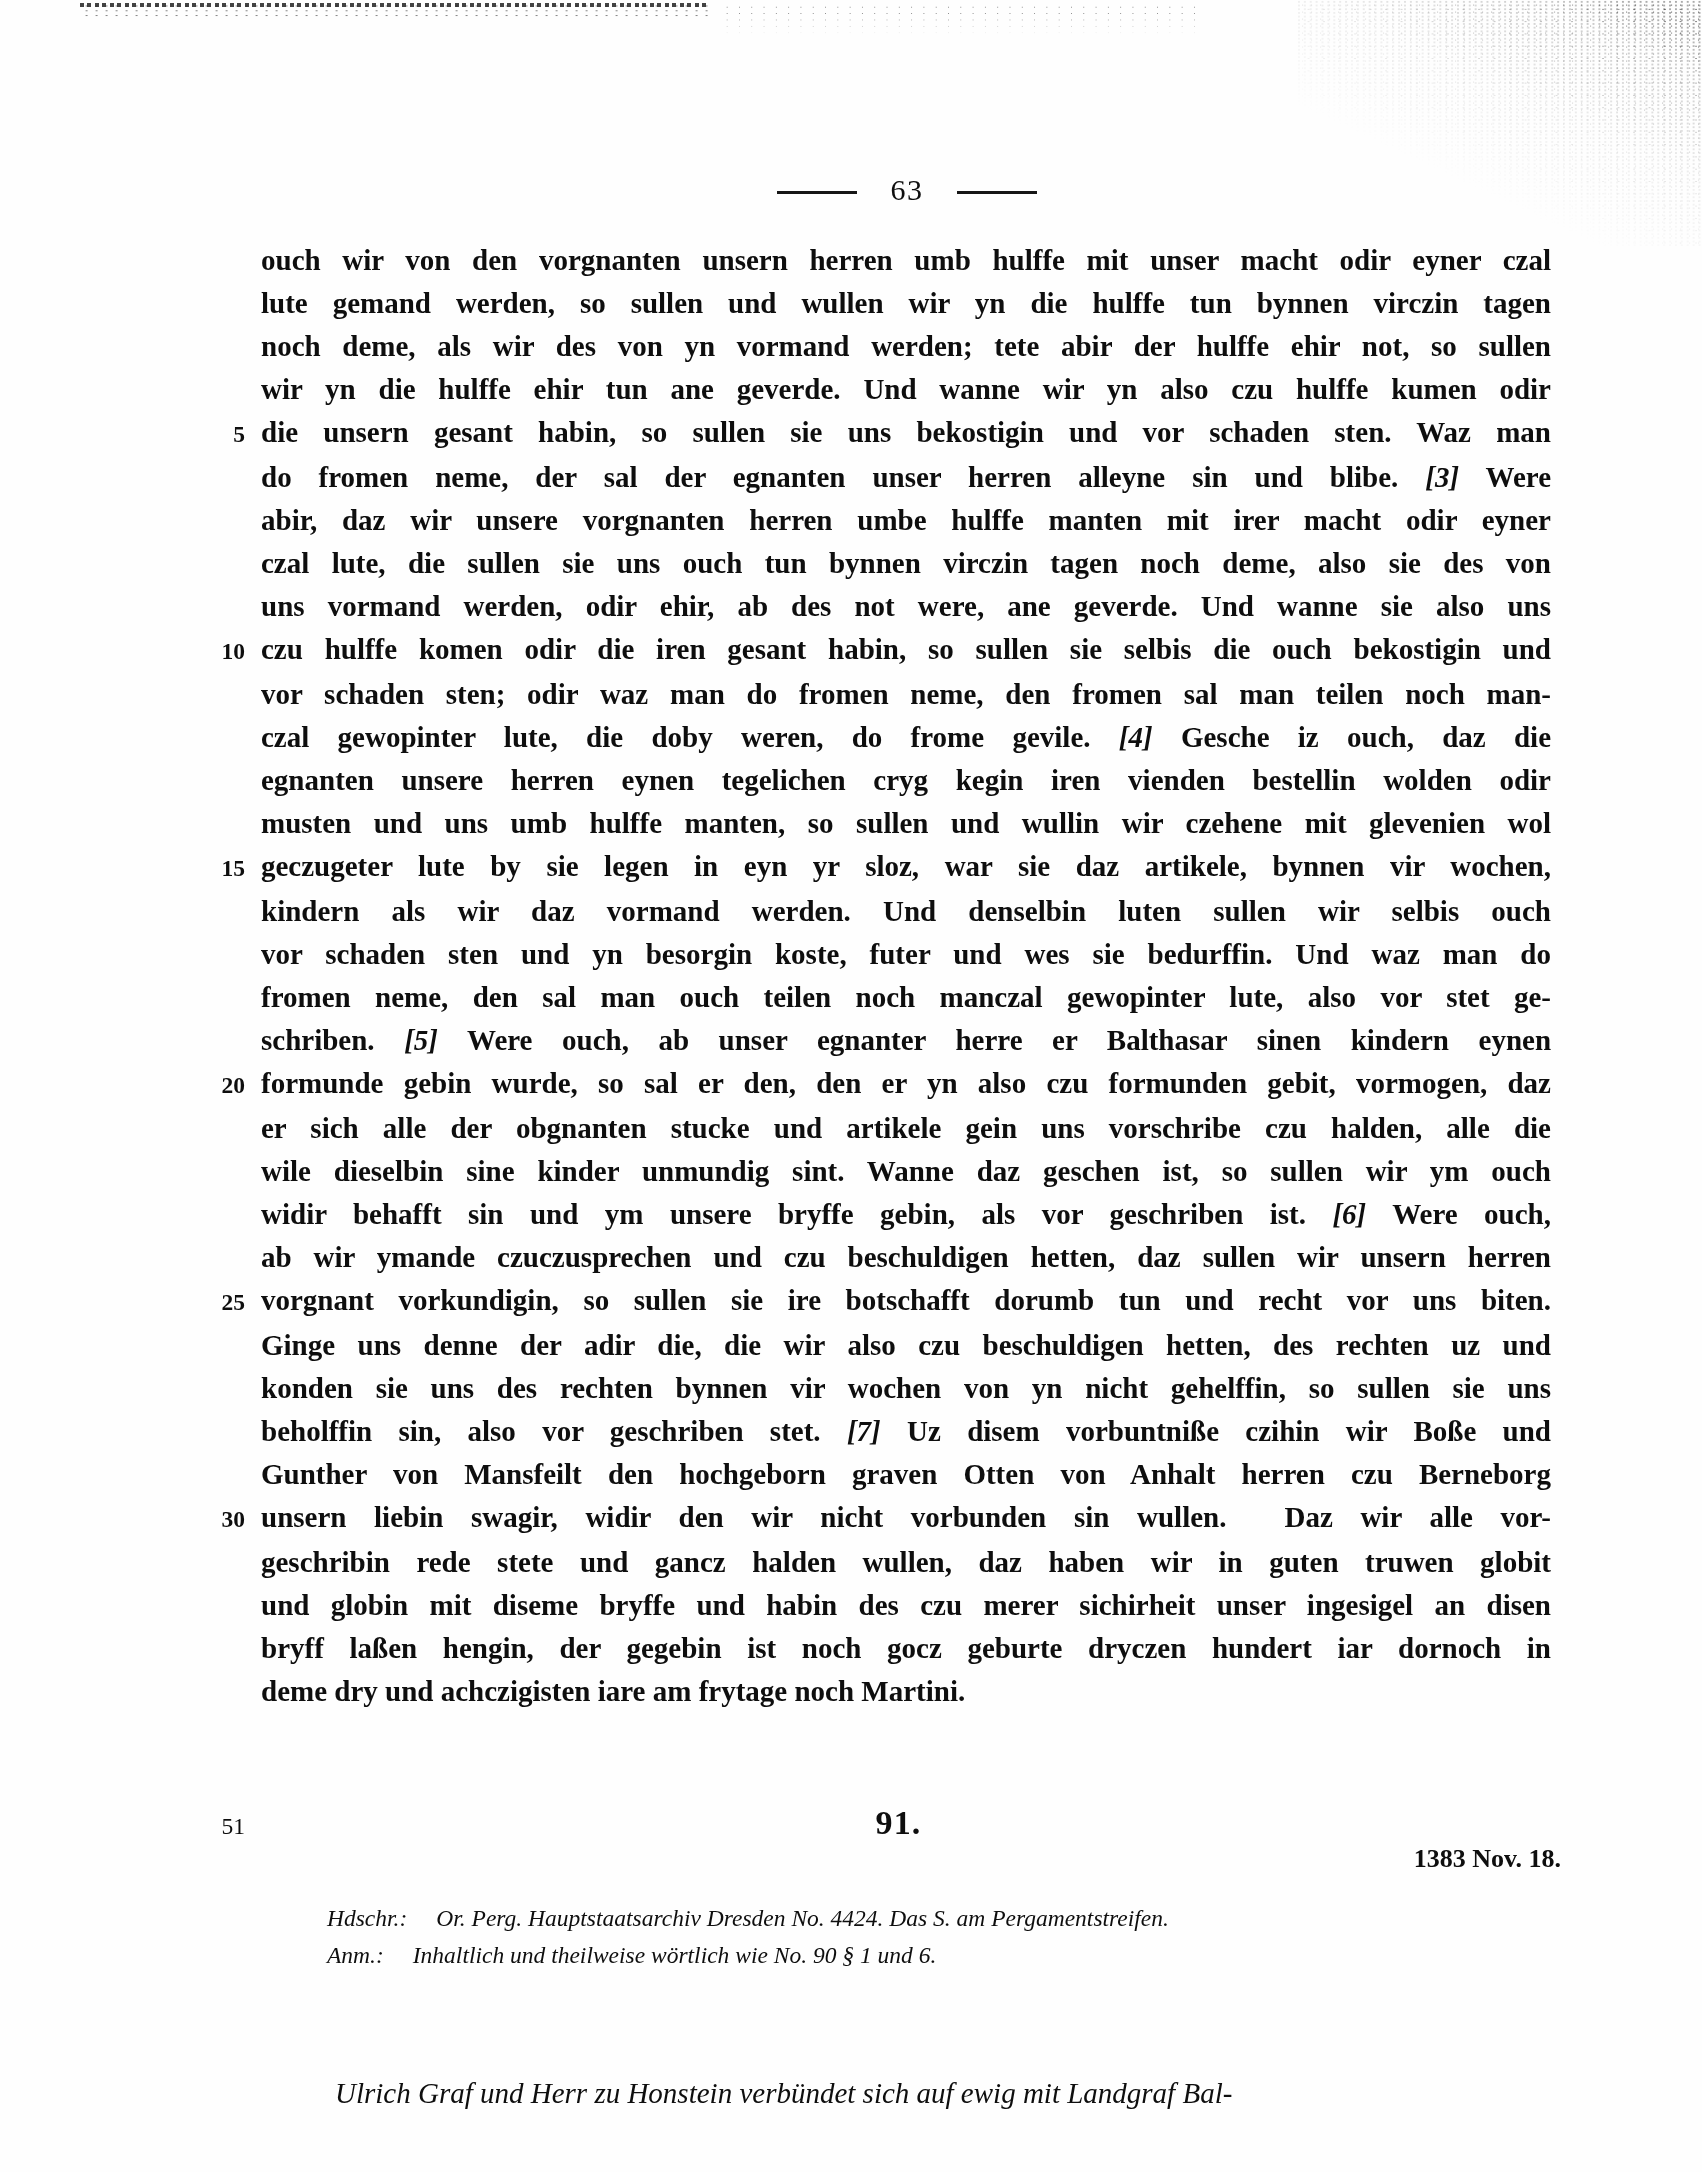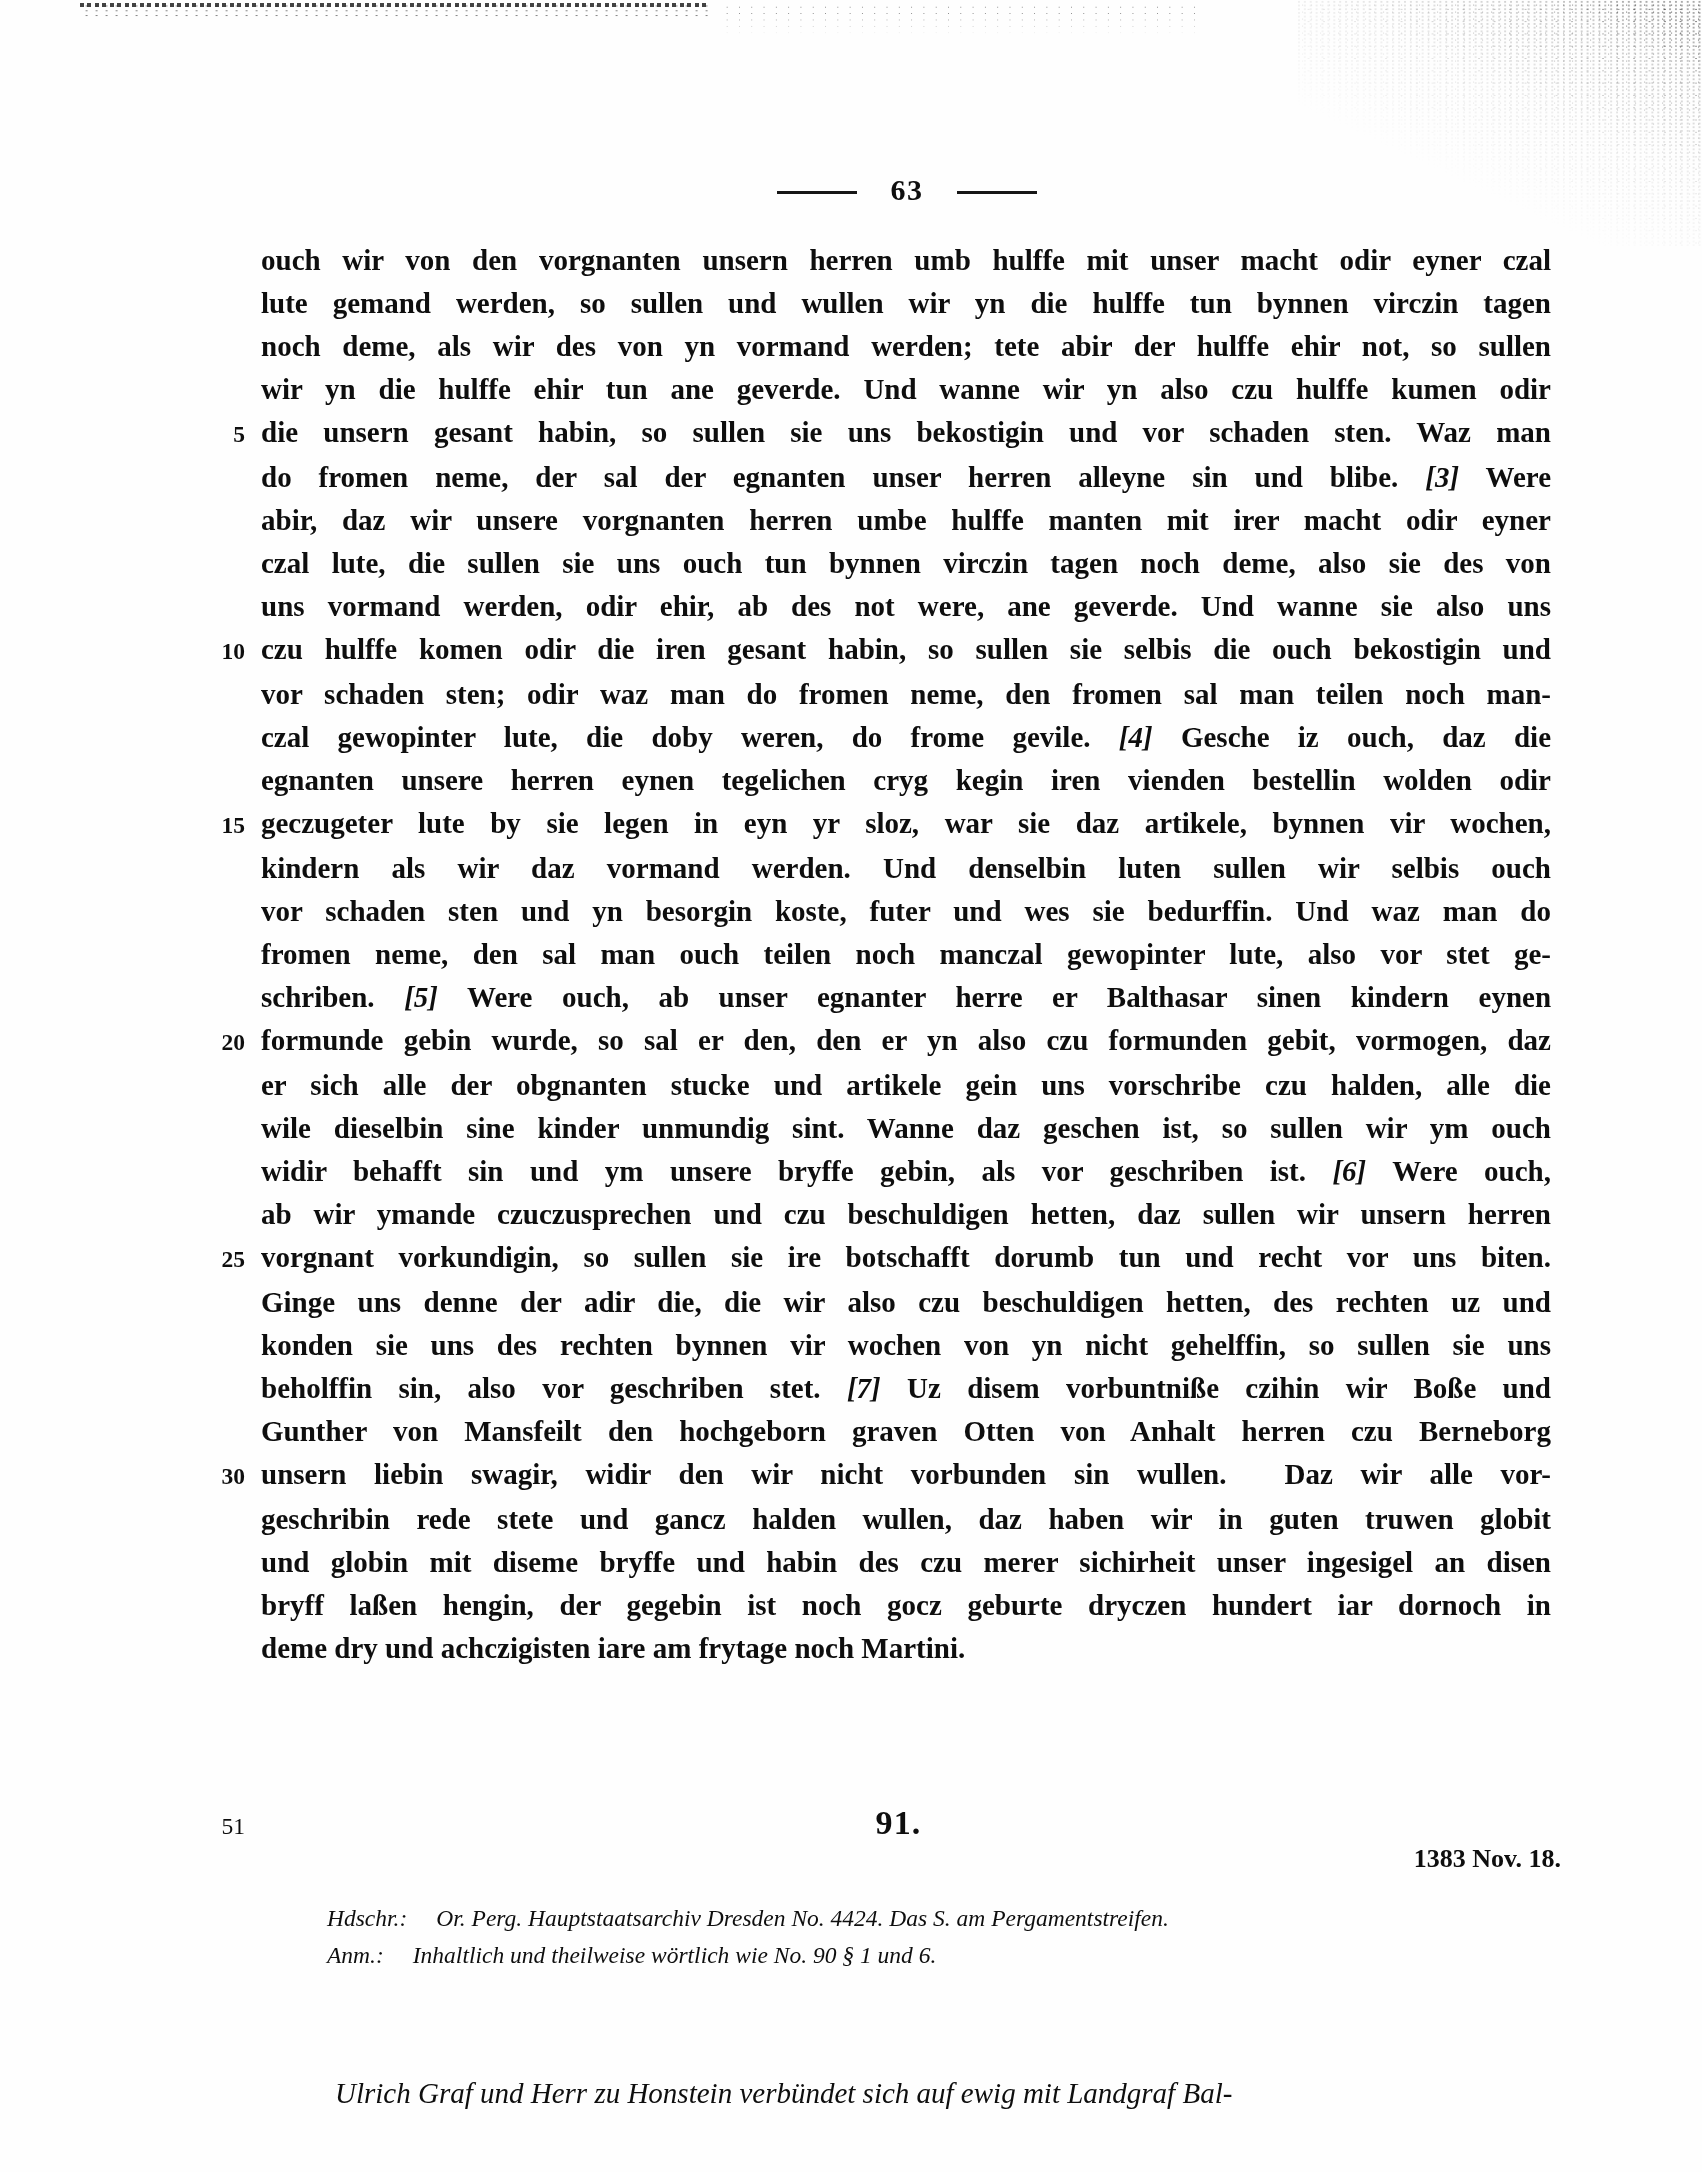--- a/index.html
+++ b/index.html
@@ -38,21 +38,21 @@
       radial-gradient(rgba(0,0,0,.55) 0.5px, rgba(0,0,0,0) 0.8px) 4.8px 3.2px / 15.5px 12.3px;
     -webkit-mask-image: linear-gradient(205deg, rgba(0,0,0,.95) 0 7%, rgba(0,0,0,.55) 18%, rgba(0,0,0,.18) 42%, transparent 68%);
             mask-image: linear-gradient(205deg, rgba(0,0,0,.95) 0 7%, rgba(0,0,0,.55) 18%, rgba(0,0,0,.18) 42%, transparent 68%);
   }
   
   .pagehead {
     position: absolute; top: 174px; left: 262px; width: 1290px;
     display: flex; justify-content: center; align-items: center; gap: 33px;
   }
   .pagehead .rule { width: 80px; border-top: 3.2px solid #161616; margin-top: 5.3px; }
-  .pagehead .pnum { font-size: 30px; font-weight: 700; letter-spacing: 1.6px; line-height: 32px; }
+  .pagehead .pnum { font-size: 30px; font-weight: 400; letter-spacing: 1.6px; line-height: 32px; }
   
   .textblock { position: absolute; top: 239px; left: 192px; width: 1360px; font-weight: bold; }
   .trow { display: flex; align-items: baseline; line-height: 43px; }
   .ln  { flex: 0 0 53px; text-align: right; font-size: 23.5px; }
   .lt  {
     flex: 0 0 1290px; margin-left: 16px;
     font-size: 29px; text-align: justify; text-align-last: justify;
     white-space: nowrap;
   }
   .lt.nojust { text-align-last: left; }
@@ -137,20 +137,24 @@
     </div>
     <div class="trow">
       <span class="ln"></span>
       <span class="lt">czal gewopinter lute, die doby weren, do frome gevile. <i>[4]</i> Gesche iz ouch, daz die</span>
     </div>
     <div class="trow">
       <span class="ln"></span>
       <span class="lt">egnanten unsere herren eynen tegelichen cryg kegin iren vienden bestellin wolden odir</span>
     </div>
     <div class="trow">
+      <span class="ln"></span>
+      <span class="lt">musten und uns umb hulffe manten, so sullen und wullin wir czehene mit glevenien wol</span>
+    </div>
+    <div class="trow">
       <span class="ln">15</span>
       <span class="lt">geczugeter lute by sie legen in eyn yr sloz, war sie daz artikele, bynnen vir wochen,</span>
     </div>
     <div class="trow">
       <span class="ln"></span>
       <span class="lt">kindern als wir daz vormand werden. Und denselbin luten sullen wir selbis ouch</span>
     </div>
     <div class="trow">
       <span class="ln"></span>
       <span class="lt">vor schaden sten und yn besorgin koste, futer und wes sie bedurffin. Und waz man do</span>

